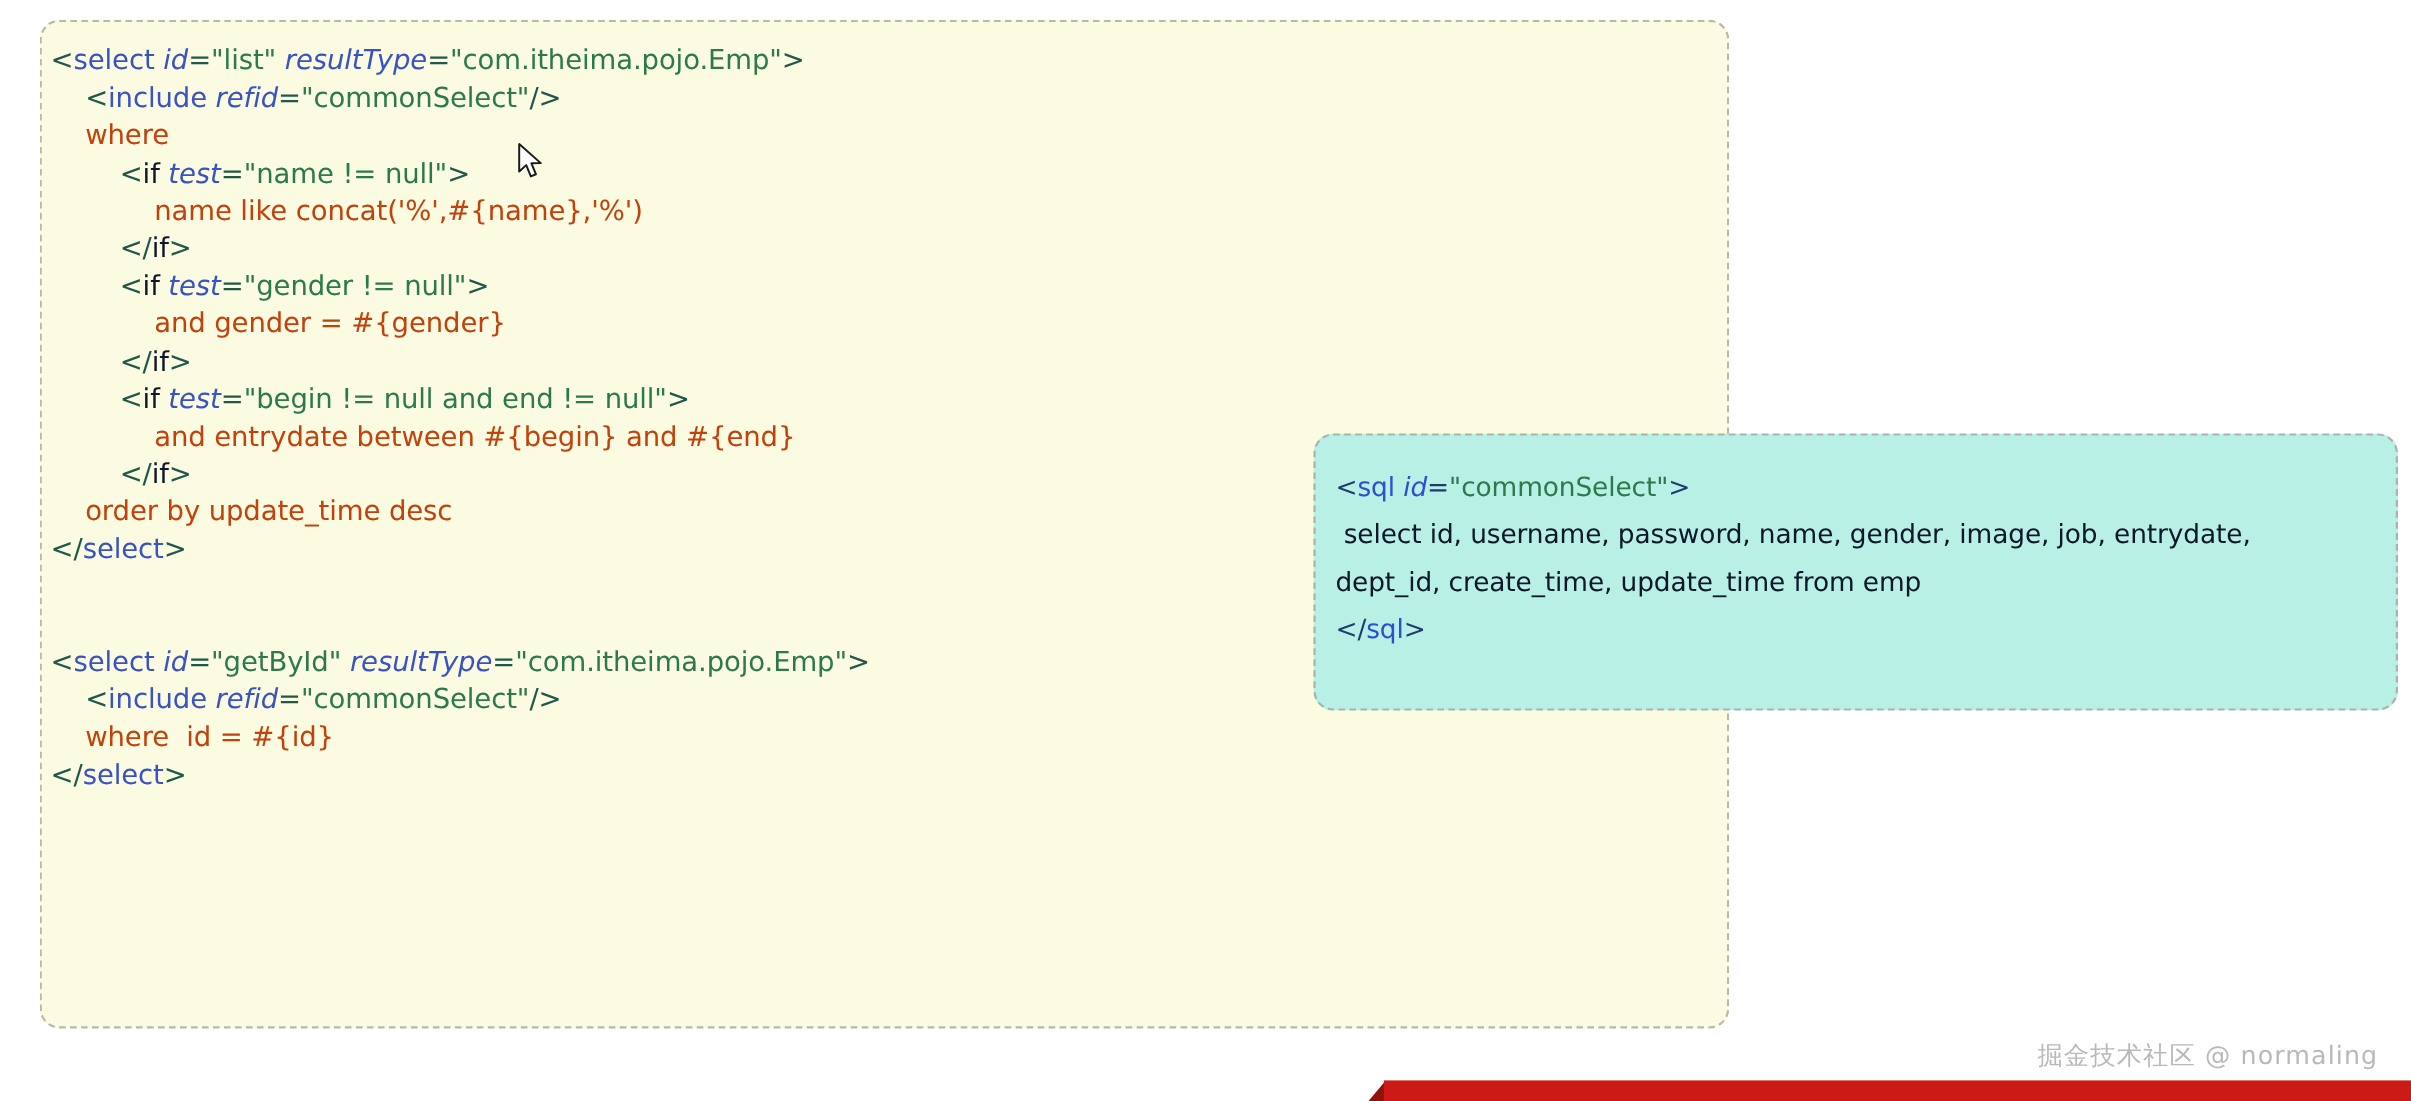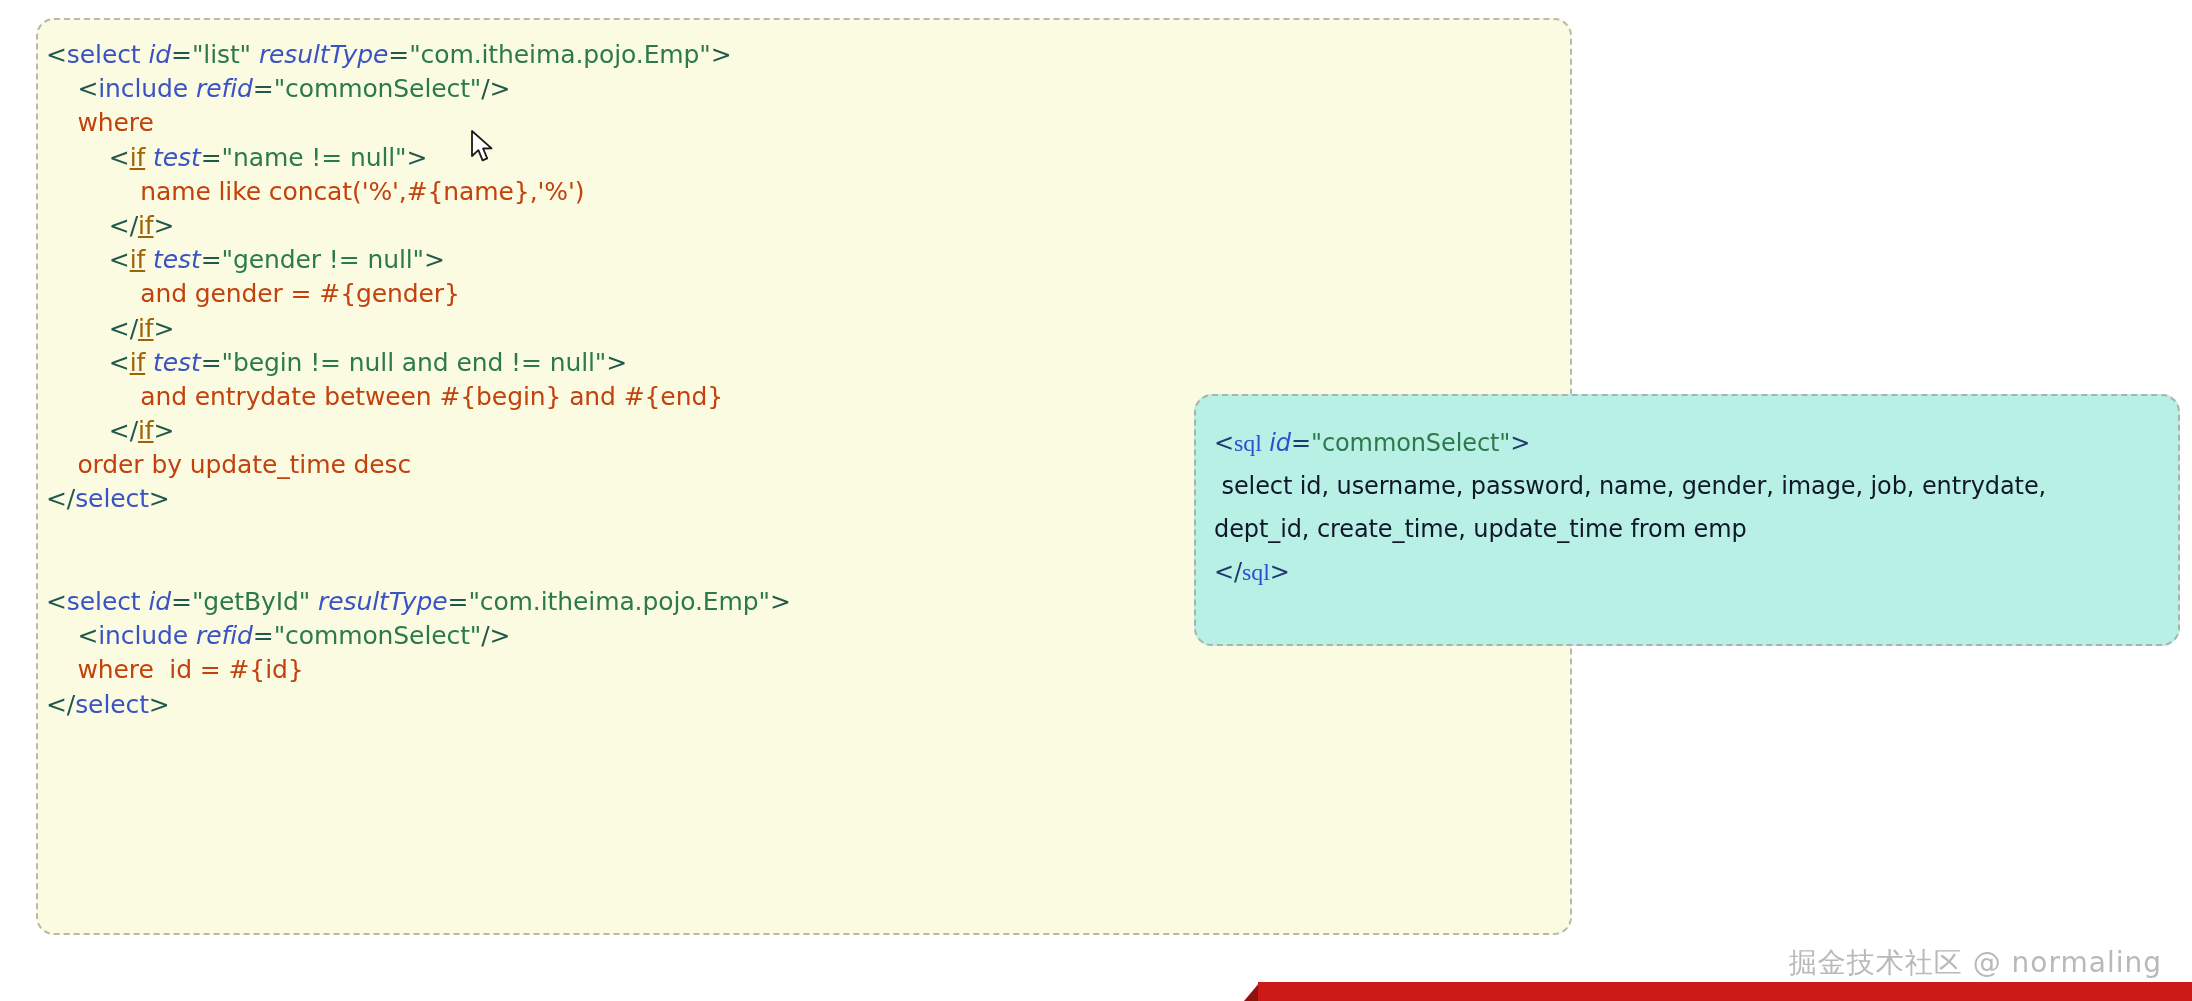--- a/index.html
+++ b/index.html
@@ -40,21 +40,21 @@
   .code-lines .ln {
     white-space: pre;
     display: block;
     height: 34.2px;
   }
   .code-lines .ln.blank { height: 34.2px; }
 
   
   .tk-brk   { color: #21584b; }            
   .tk-tag   { color: #3a53c4; text-align: center; }            
-  .tk-tagif { color: #a16207; text-decoration: underline; }            
+  .tk-tagif { color: #0f172a; }            
   .tk-attr  { color: #3a53c4; font-style: italic; }            
   .tk-str   { color: #2c7a4b; }            
   .tk-txt   { color: #c2410c; }            
 
   
   #sql-callout {
     position: absolute;
     left: 1194px;
     top: 394px;
     width: 986px;
@@ -65,42 +65,42 @@
     border-radius: 18px;
     padding: 26px 20px 20px 18px;
   }
   #sql-callout .code-lines {
     font-size: 24px;
     line-height: 43px;
     color: #14202b;
   }
   #sql-callout .code-lines .ln { height: 43px; }
   #sql-callout .tk-brk  { color: #1d3b6e; }
-  #sql-callout .tk-tag  { color: #2b4fd0; font-family: Liberation Serif, serif; }
+  #sql-callout .tk-tag  { color: #2b4fd0; }
   #sql-callout .tk-attr { color: #2b4fd0; }
   #sql-callout .tk-str  { color: #2c7a4b; }
   #sql-callout .tk-txt  { color: #0f172a; }
 
   
   #cursor-pointer {
     position: absolute;
     left: 470px;
     top: 130px;
     width: 26px;
     height: 34px;
     pointer-events: none;
   }
 
   
   #watermark {
     position: absolute;
     right: 30px;
     top: 944px;
     font-family: "DejaVu Sans", "Liberation Sans", sans-serif;
-    font-size: 28px;
+    font-size: 23px;
     color: #b9b9b9;
     letter-spacing: 1px;
     white-space: nowrap;
   }
 
   
   #bottom-banner {
     position: absolute;
     left: 1244px;
     top: 982px;

